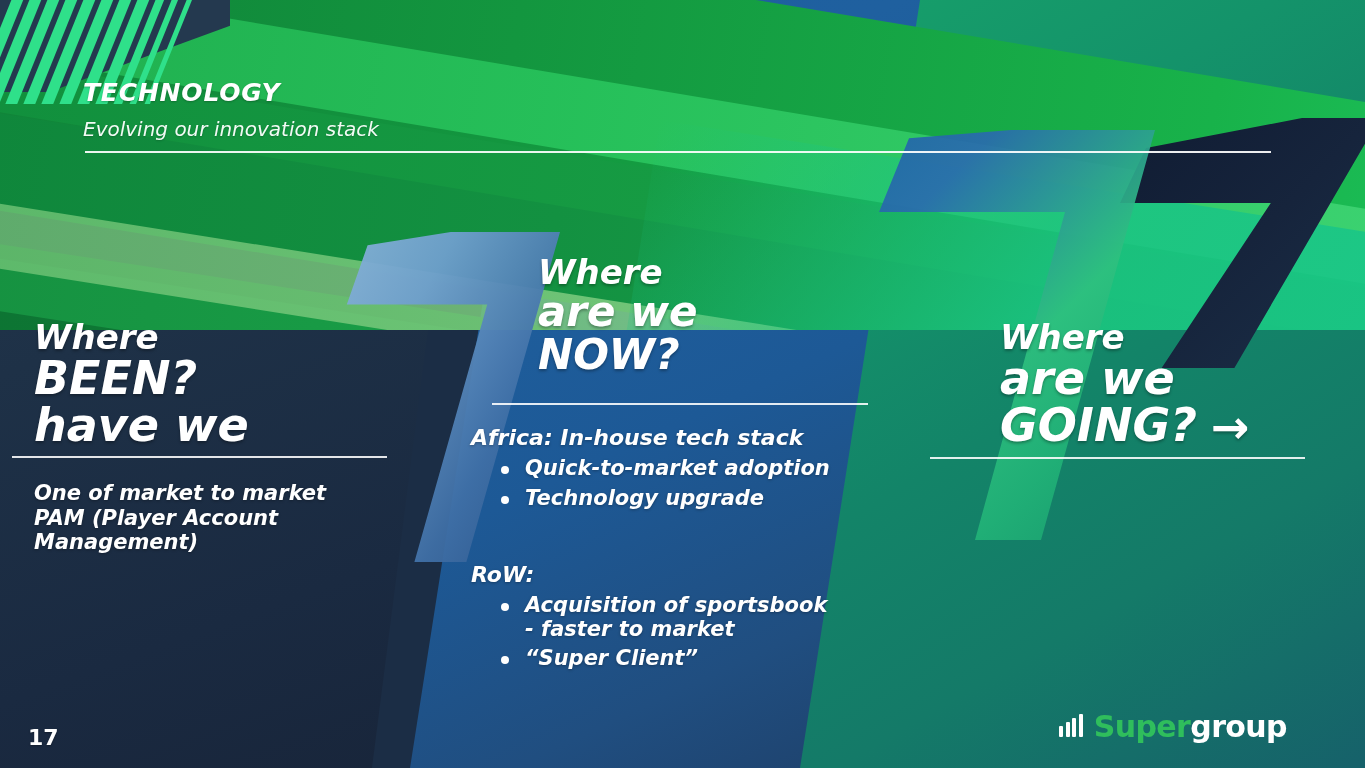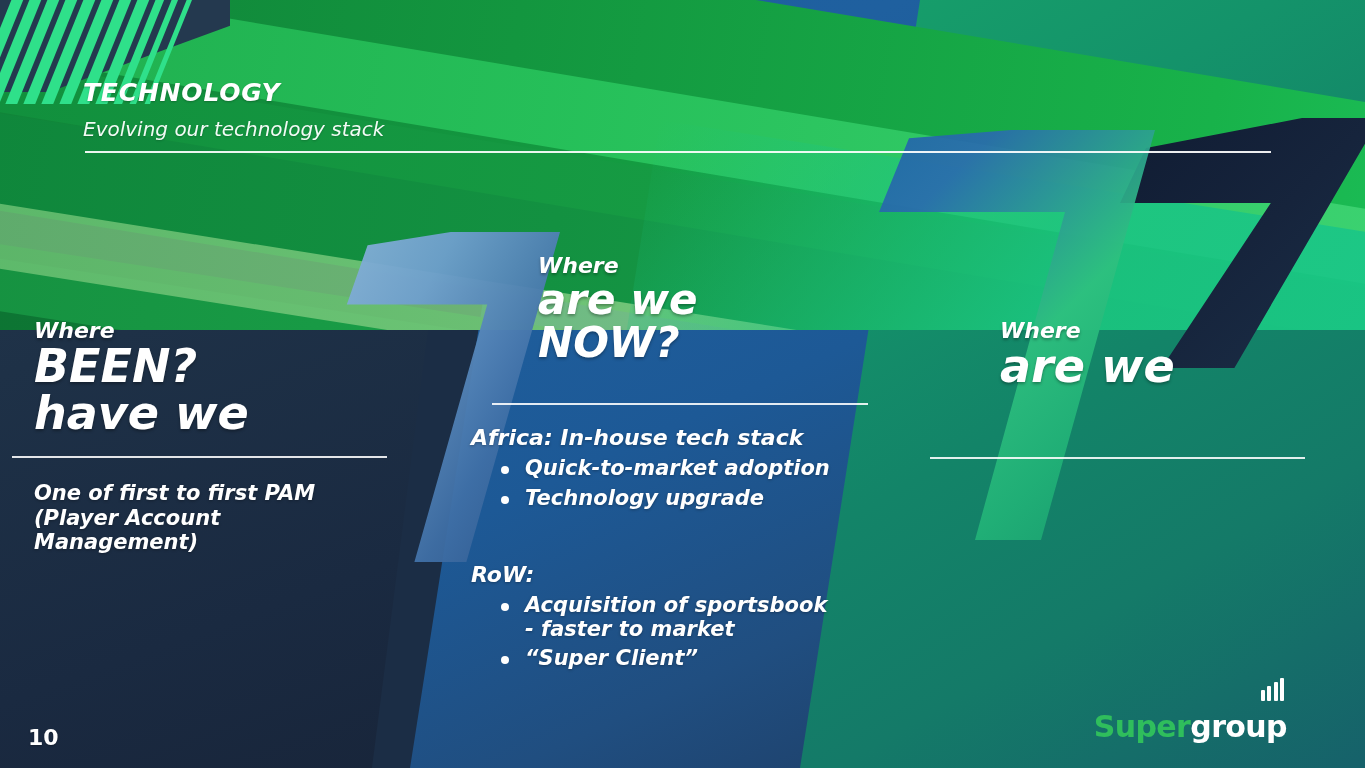--- a/index.html
+++ b/index.html
@@ -170,21 +170,21 @@
   
   .col { position: absolute; }
 
   .col-title {
     color: #ffffff;
     font-weight: 700;
     font-style: italic;
     line-height: 1.03;
     text-shadow: 0 2px 3px rgba(0,0,0,.3);
   }
-  .t-small { font-size: 22px; }
+  .t-small { font-size: 34px; }
   .t-mid   { font-size: 42px; }
   .t-big   { font-size: 46px; }
 
   .col-rule {
     height: 2px;
     background: rgba(255,255,255,.88);
   }
 
   .col-body {
     color: #ffffff;
@@ -244,23 +244,22 @@
     left: 28px; bottom: 18px;
     color: #ffffff;
     font-size: 22px;
     font-weight: 700;
     text-shadow: 0 1px 2px rgba(0,0,0,.3);
   }
   .logo {
     position: absolute;
     right: 78px; bottom: 26px;
     display: flex;
-    align-items: flex-end;
+    align-items: center;
     gap: 8px;
-    flex-direction: column;
   }
   .logo-bars {
     display: flex;
     align-items: flex-end;
     gap: 2.5px;
     margin-right: 3px;
     margin-bottom: 3px;
   }
   .logo-bars span {
     display: block;
@@ -312,33 +311,33 @@
       <i style="left:96px;"></i>
     <i style="left:114px;"></i>
       <i style="left:132px;"></i>
     <i style="left:150px; width:8px;"></i>
       <i style="left:166px; width:6px;"></i>
     <i style="left:181px; width:5px;"></i>
   </div>
 
   <div class="hdr">
     <div class="hdr-title">TECHNOLOGY</div>
-    <div class="hdr-sub">Evolving our technology stack</div>
+    <div class="hdr-sub">Evolving our innovation stack</div>
   </div>
   <div class="hdr-rule"></div>
 
   <div class="col" style="left:34px; top:320px; width:360px;">
     <div class="col-title">
       <div class="t-small">Where</div>
       <div class="t-big">BEEN?</div>
       <div class="t-big">have we</div>
     </div>
   </div>
   <div class="col-rule" style="position:absolute; left:12px; top:456px; width:375px;"></div>
-  <div class="col-body" style="position:absolute; left:34px; top:481px; width:320px;">One of first to first PAM  (Player Account Management)</div>
+  <div class="col-body" style="position:absolute; left:34px; top:481px; width:320px;">One of market to market PAM  (Player Account Management)</div>
 
   <div class="col" style="left:538px; top:255px; width:360px;">
     <div class="col-title">
       <div class="t-small">Where</div>
       <div class="t-mid">are we</div>
       <div class="t-mid">NOW?</div>
     </div>
   </div>
   <div class="col-rule" style="position:absolute; left:492px; top:403px; width:376px;"></div>
 
@@ -368,27 +367,30 @@
         <span class="bdot"></span>
         <span>“Super Client”</span>
       </li>
     </ul>
   </div>
 
   <div class="col" style="left:1000px; top:320px; width:360px;">
     <div class="col-title">
       <div class="t-small">Where</div>
       <div class="t-big">are we</div>
+      <div class="t-big">
+        <span>GOING?</span><span class="arrow-glyph">→</span>
+      </div>
     </div>
   </div>
   <div class="col-rule" style="position:absolute; left:930px; top:457px; width:375px;"></div>
   <div class="col-body" style="position:absolute; left:977px; top:481px; width:330px;">
   </div>
 
-  <div class="pageno">10</div>
+  <div class="pageno">17</div>
 
   <div class="logo">
     <div class="logo-bars">
       <span style="height:11px;"></span>
       <span style="height:15px;"></span>
       <span style="height:19px;"></span>
       <span style="height:23px;"></span>
     </div>
     <div class="logo-text"><span class="logo-super">Super</span><span class="logo-group">group</span></div>
   </div>

